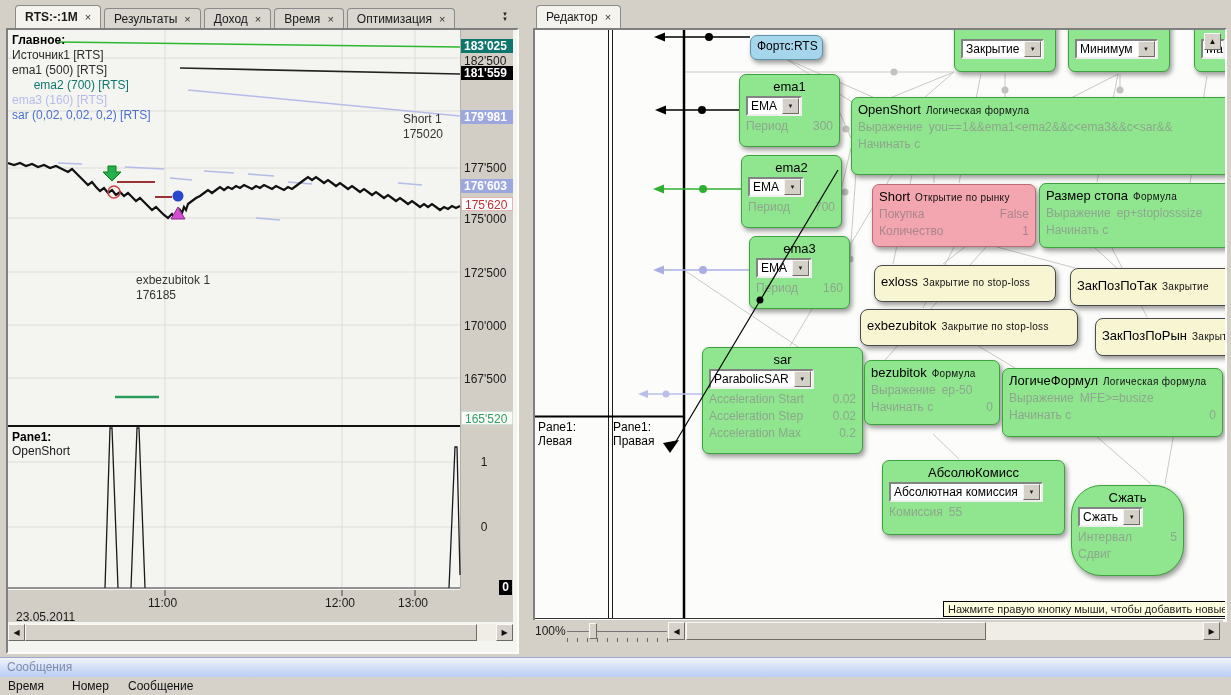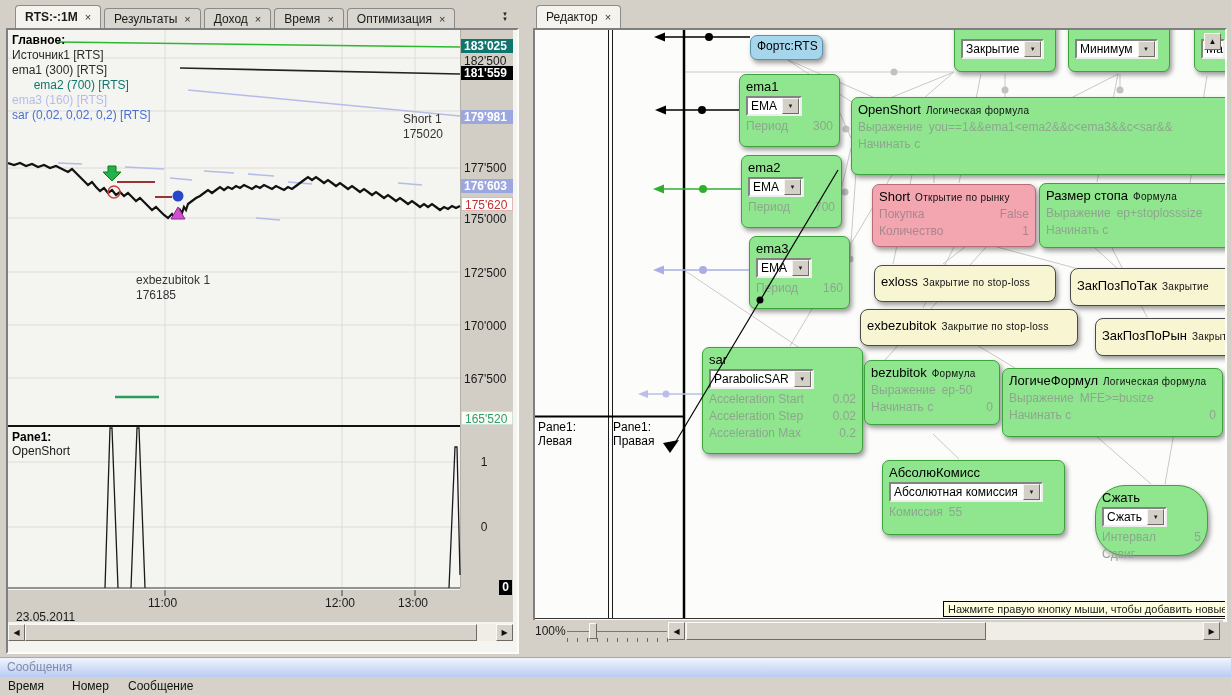--- a/index.html
+++ b/index.html
@@ -34,21 +34,21 @@
   .sthumb{background:#d6d2ca;border:1px solid;border-color:#fbfaf7 #6f6b64 #6f6b64 #fbfaf7;box-sizing:border-box;}
   .strough{background:#efede5;}
   
   .canvas{position:absolute;background:#fcfcfb;overflow:hidden;}
   .blk{position:absolute;border-radius:7px;box-shadow:2px 3px 5px rgba(0,0,0,.40);
        padding:4px 6px;box-sizing:border-box;font-size:12px;z-index:2;}
   .blk.green{background:#8fe68f;border:1.5px solid #3da23d;}
   .blk.pink{background:#f3a6b0;border:1.5px solid #b96b76;}
   .blk.cream{background:#f8f5d3;border:1px solid #4a4a4a;border-radius:8px;}
   .blk.blue{background:#a6d6ec;border:1.5px solid #5e93ad;}
-  .blk-title{font-size:13px;color:#000;white-space:nowrap;}
+  .blk-title{font-size:13px;color:#000;white-space:nowrap;text-align:center;}
   .blk-sub{font-size:10px;color:#111;margin-left:5px;letter-spacing:.3px;}
   .prow{display:flex;justify-content:space-between;color:#8ea68e;margin-top:3px;white-space:nowrap;overflow:hidden;gap:8px;}
   .prow.start{justify-content:flex-start;gap:6px;}
   .pink .prow{color:#aa868c;}
   .combo{display:inline-flex;align-items:center;background:#fff;border:2px solid;border-color:#838383 #eee #eee #838383;
          height:20px;margin-top:2px;padding-left:3px;box-sizing:border-box;font-size:12px;color:#000;}
   .combo-btn{width:15px;height:14px;margin-left:5px;margin-right:1px;background:#d4d0c8;border:1px solid;
              border-color:#f5f3ee #6f6b64 #6f6b64 #f5f3ee;display:flex;align-items:center;justify-content:center;font-size:6px;color:#222;}
   .panelabel{position:absolute;line-height:14px;color:#000;z-index:2;}
   .tooltip{position:absolute;background:#ffffe1;border:1px solid #000;font-size:11px;padding:1px 4px;white-space:nowrap;z-index:10;}
@@ -156,21 +156,21 @@
         <g stroke="#444">
           <line x1="157" y1="560" x2="157" y2="566"></line>
             <line x1="334" y1="560" x2="334" y2="566"></line>
             <line x1="407" y1="560" x2="407" y2="566"></line>
         </g>
       </svg>
 
       <div class="legend">
         <div style="font-weight:bold;color:#000;">Главное:</div>
         <div style="color:#2b2b2b;">Источник1 [RTS]</div>
-        <div style="color:#2b2b2b;">ema1 (300) [RTS]</div>
+        <div style="color:#2b2b2b;">ema1 (500) [RTS]</div>
         <div style="color:#0f766e;text-align:center;">ema2 (700) [RTS]</div>
         <div style="color:#b7bbe9;">ema3 (160) [RTS]</div>
         <div style="color:#4a6fd0;">sar (0,02, 0,02, 0,2) [RTS]</div>
       </div>
 
       <div class="anno" style="left:395px;top:82px;width:80px;">
         <div>Short 1</div>
         <div>175020</div>
       </div>
       <div class="anno" style="left:128px;top:243px;">
@@ -418,21 +418,21 @@
         <div class="combo">
           <span>Абсолютная комиссия</span>
           <span class="combo-btn">▼</span>
         </div>
         <div class="prow start">
             <span>Комиссия</span>
             <span>55</span>
           </div>
       </div>
 
-      <div class="blk green" style="left:560px;top:455px;width:113px;height:71px;border-radius:30px;">
+      <div class="blk green" style="left:536px;top:455px;width:113px;height:91px;border-radius:30px;">
         <div class="blk-title">Сжать</div>
         <div class="combo">
           <span>Сжать</span>
           <span class="combo-btn">▼</span>
         </div>
         <div class="prow">
             <span>Интервал</span>
             <span>5</span>
           </div>
         <div class="prow">

